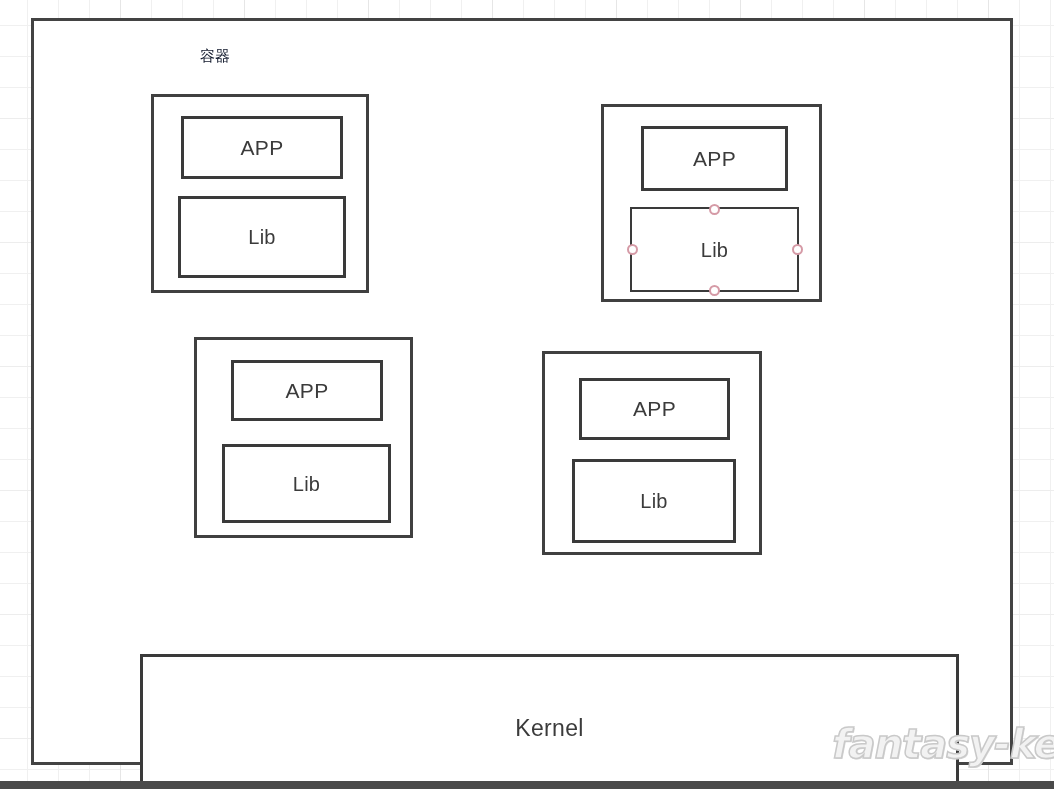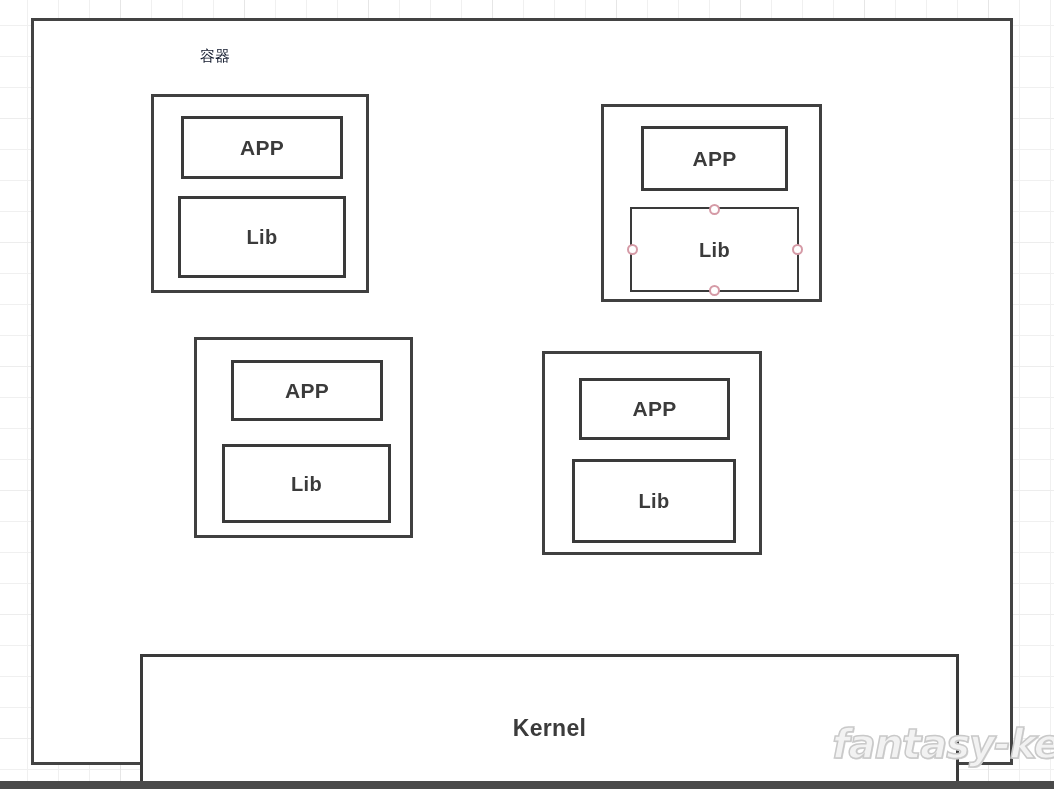--- a/index.html
+++ b/index.html
@@ -65,21 +65,21 @@
     border-width: 2px;
   }
 
   .box-label {
     position: absolute;
     left: 0;
     right: 0;
     top: 50%;
     transform: translateY(-50%);
     text-align: center;
-    font-weight: bold;
+    font-weight: normal;
     color: #3b3b3b;
     letter-spacing: 0.3px;
     white-space: nowrap;
   }
   .label-app   { font-size: 21px; }
   .label-lib   { font-size: 20px; }
   .label-kernel{ font-size: 23px; }
 
   
   .caption {

